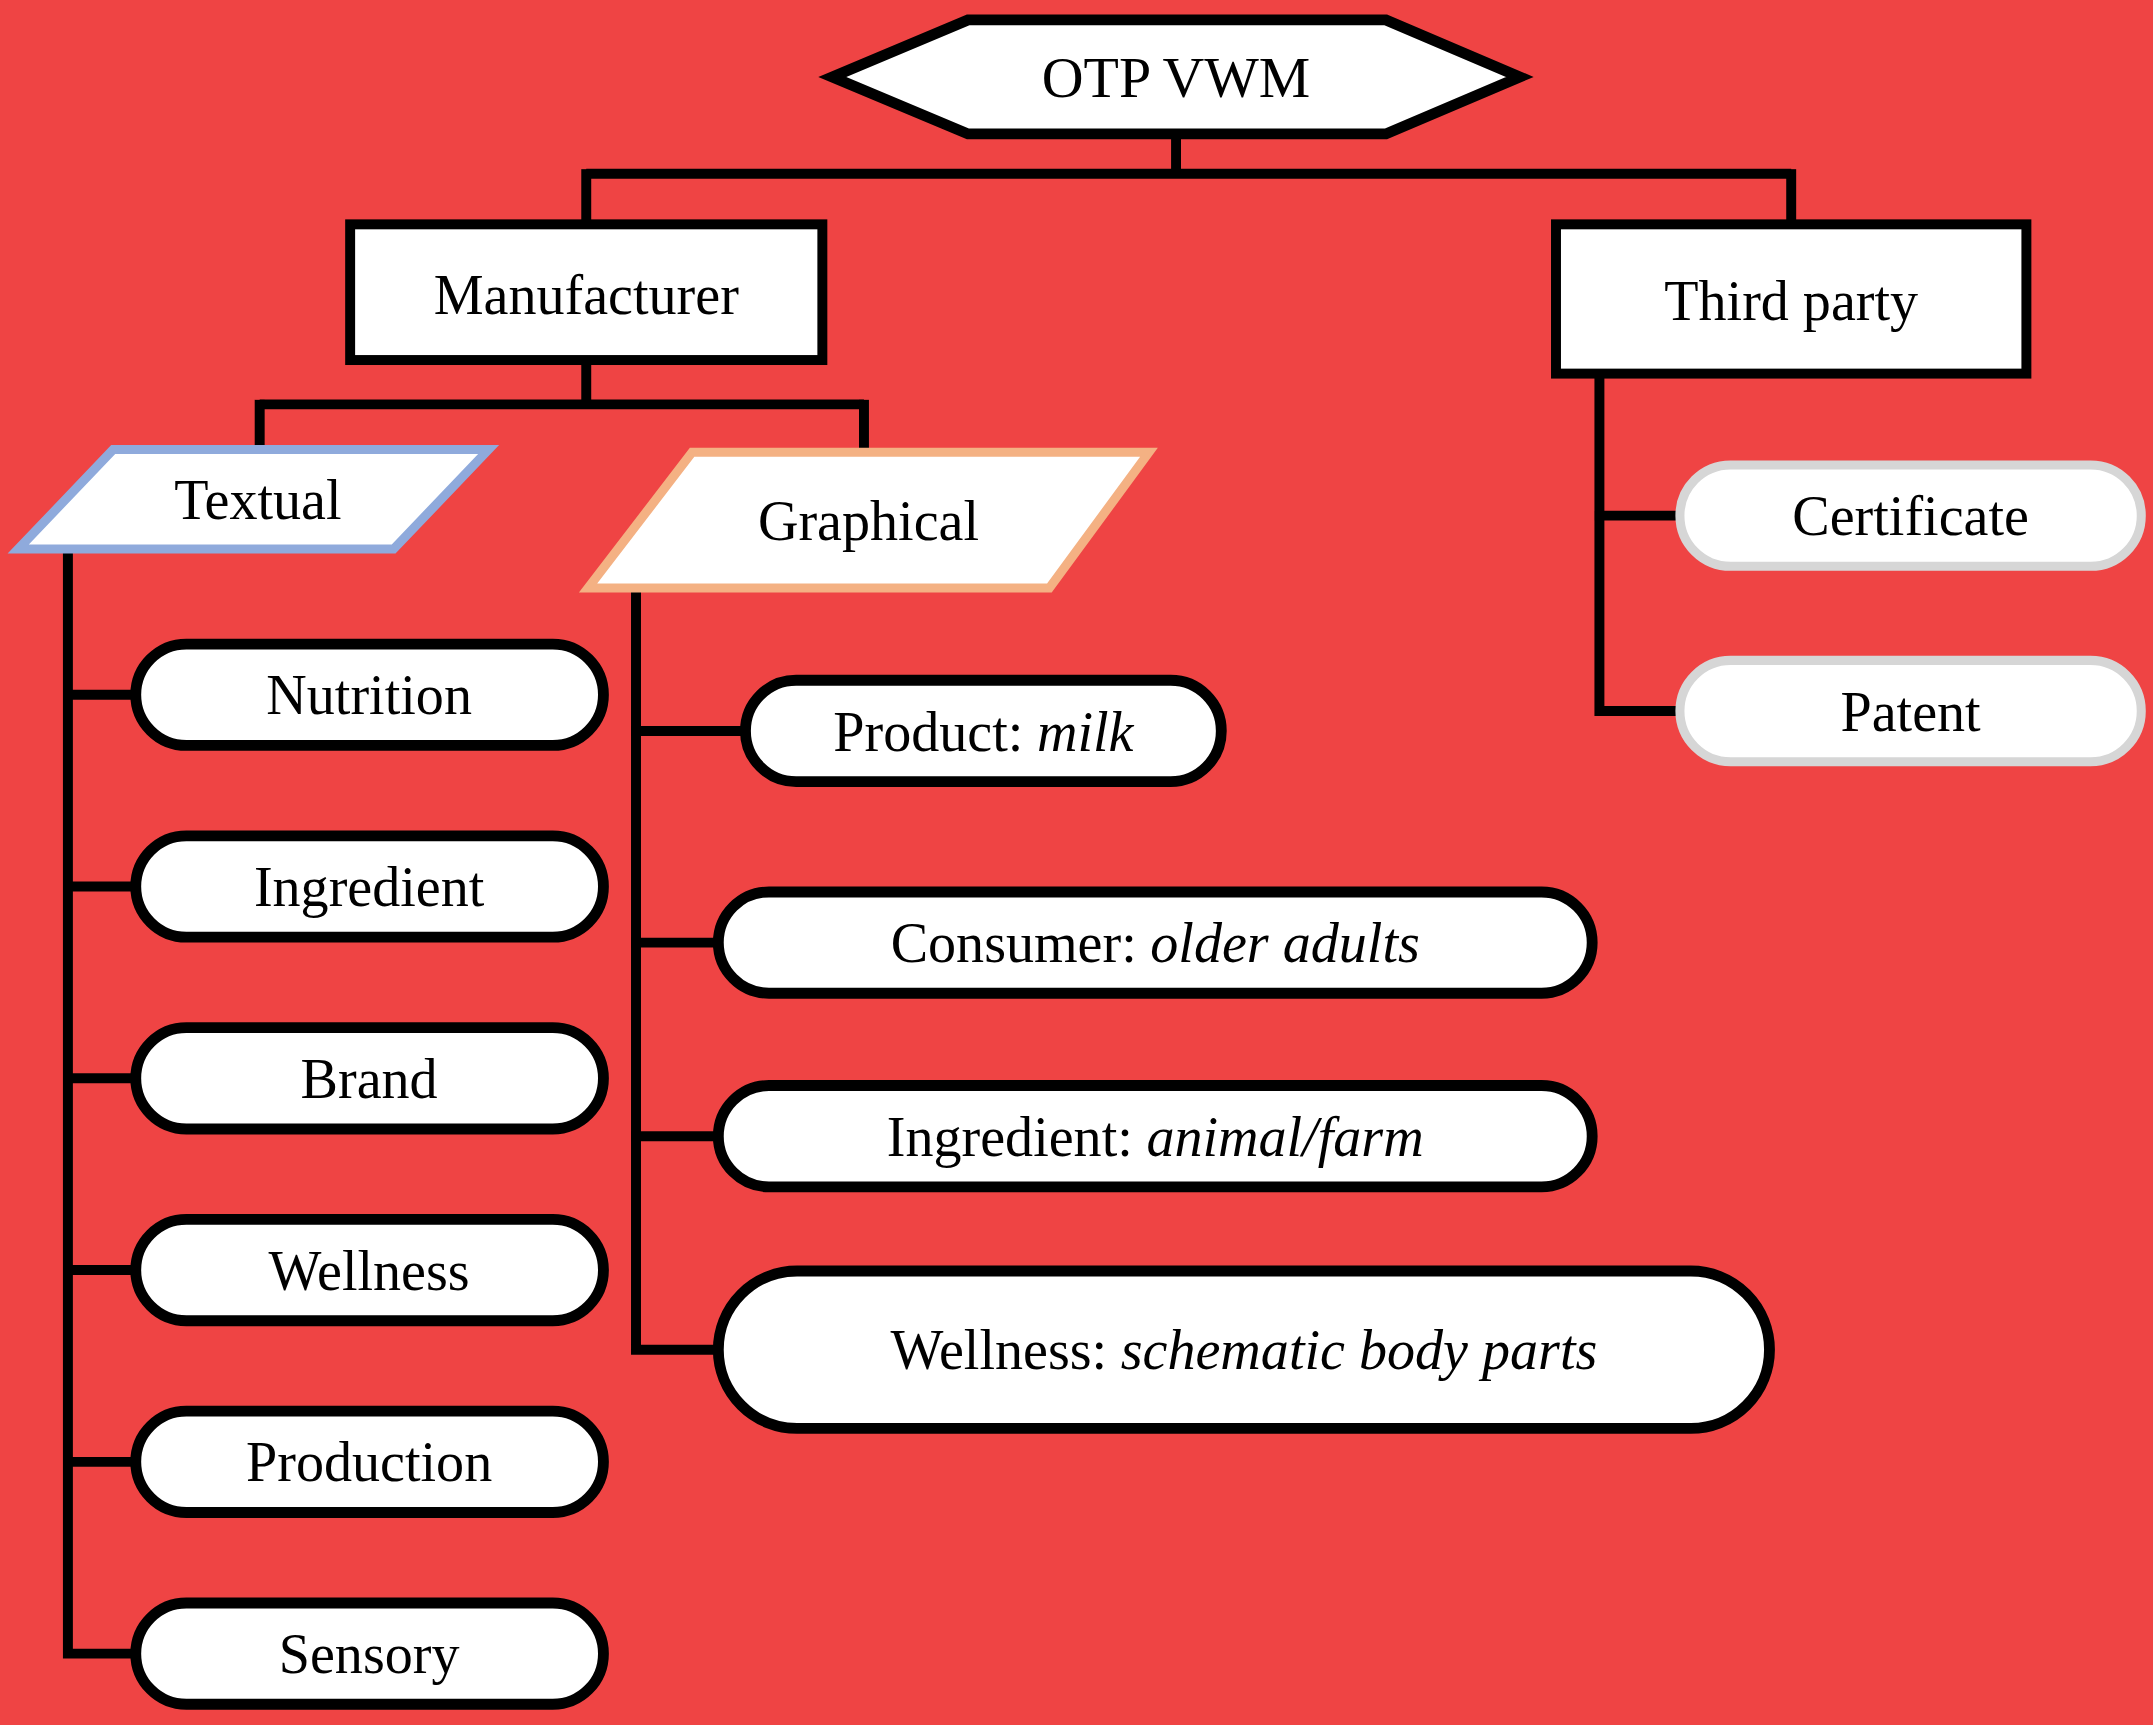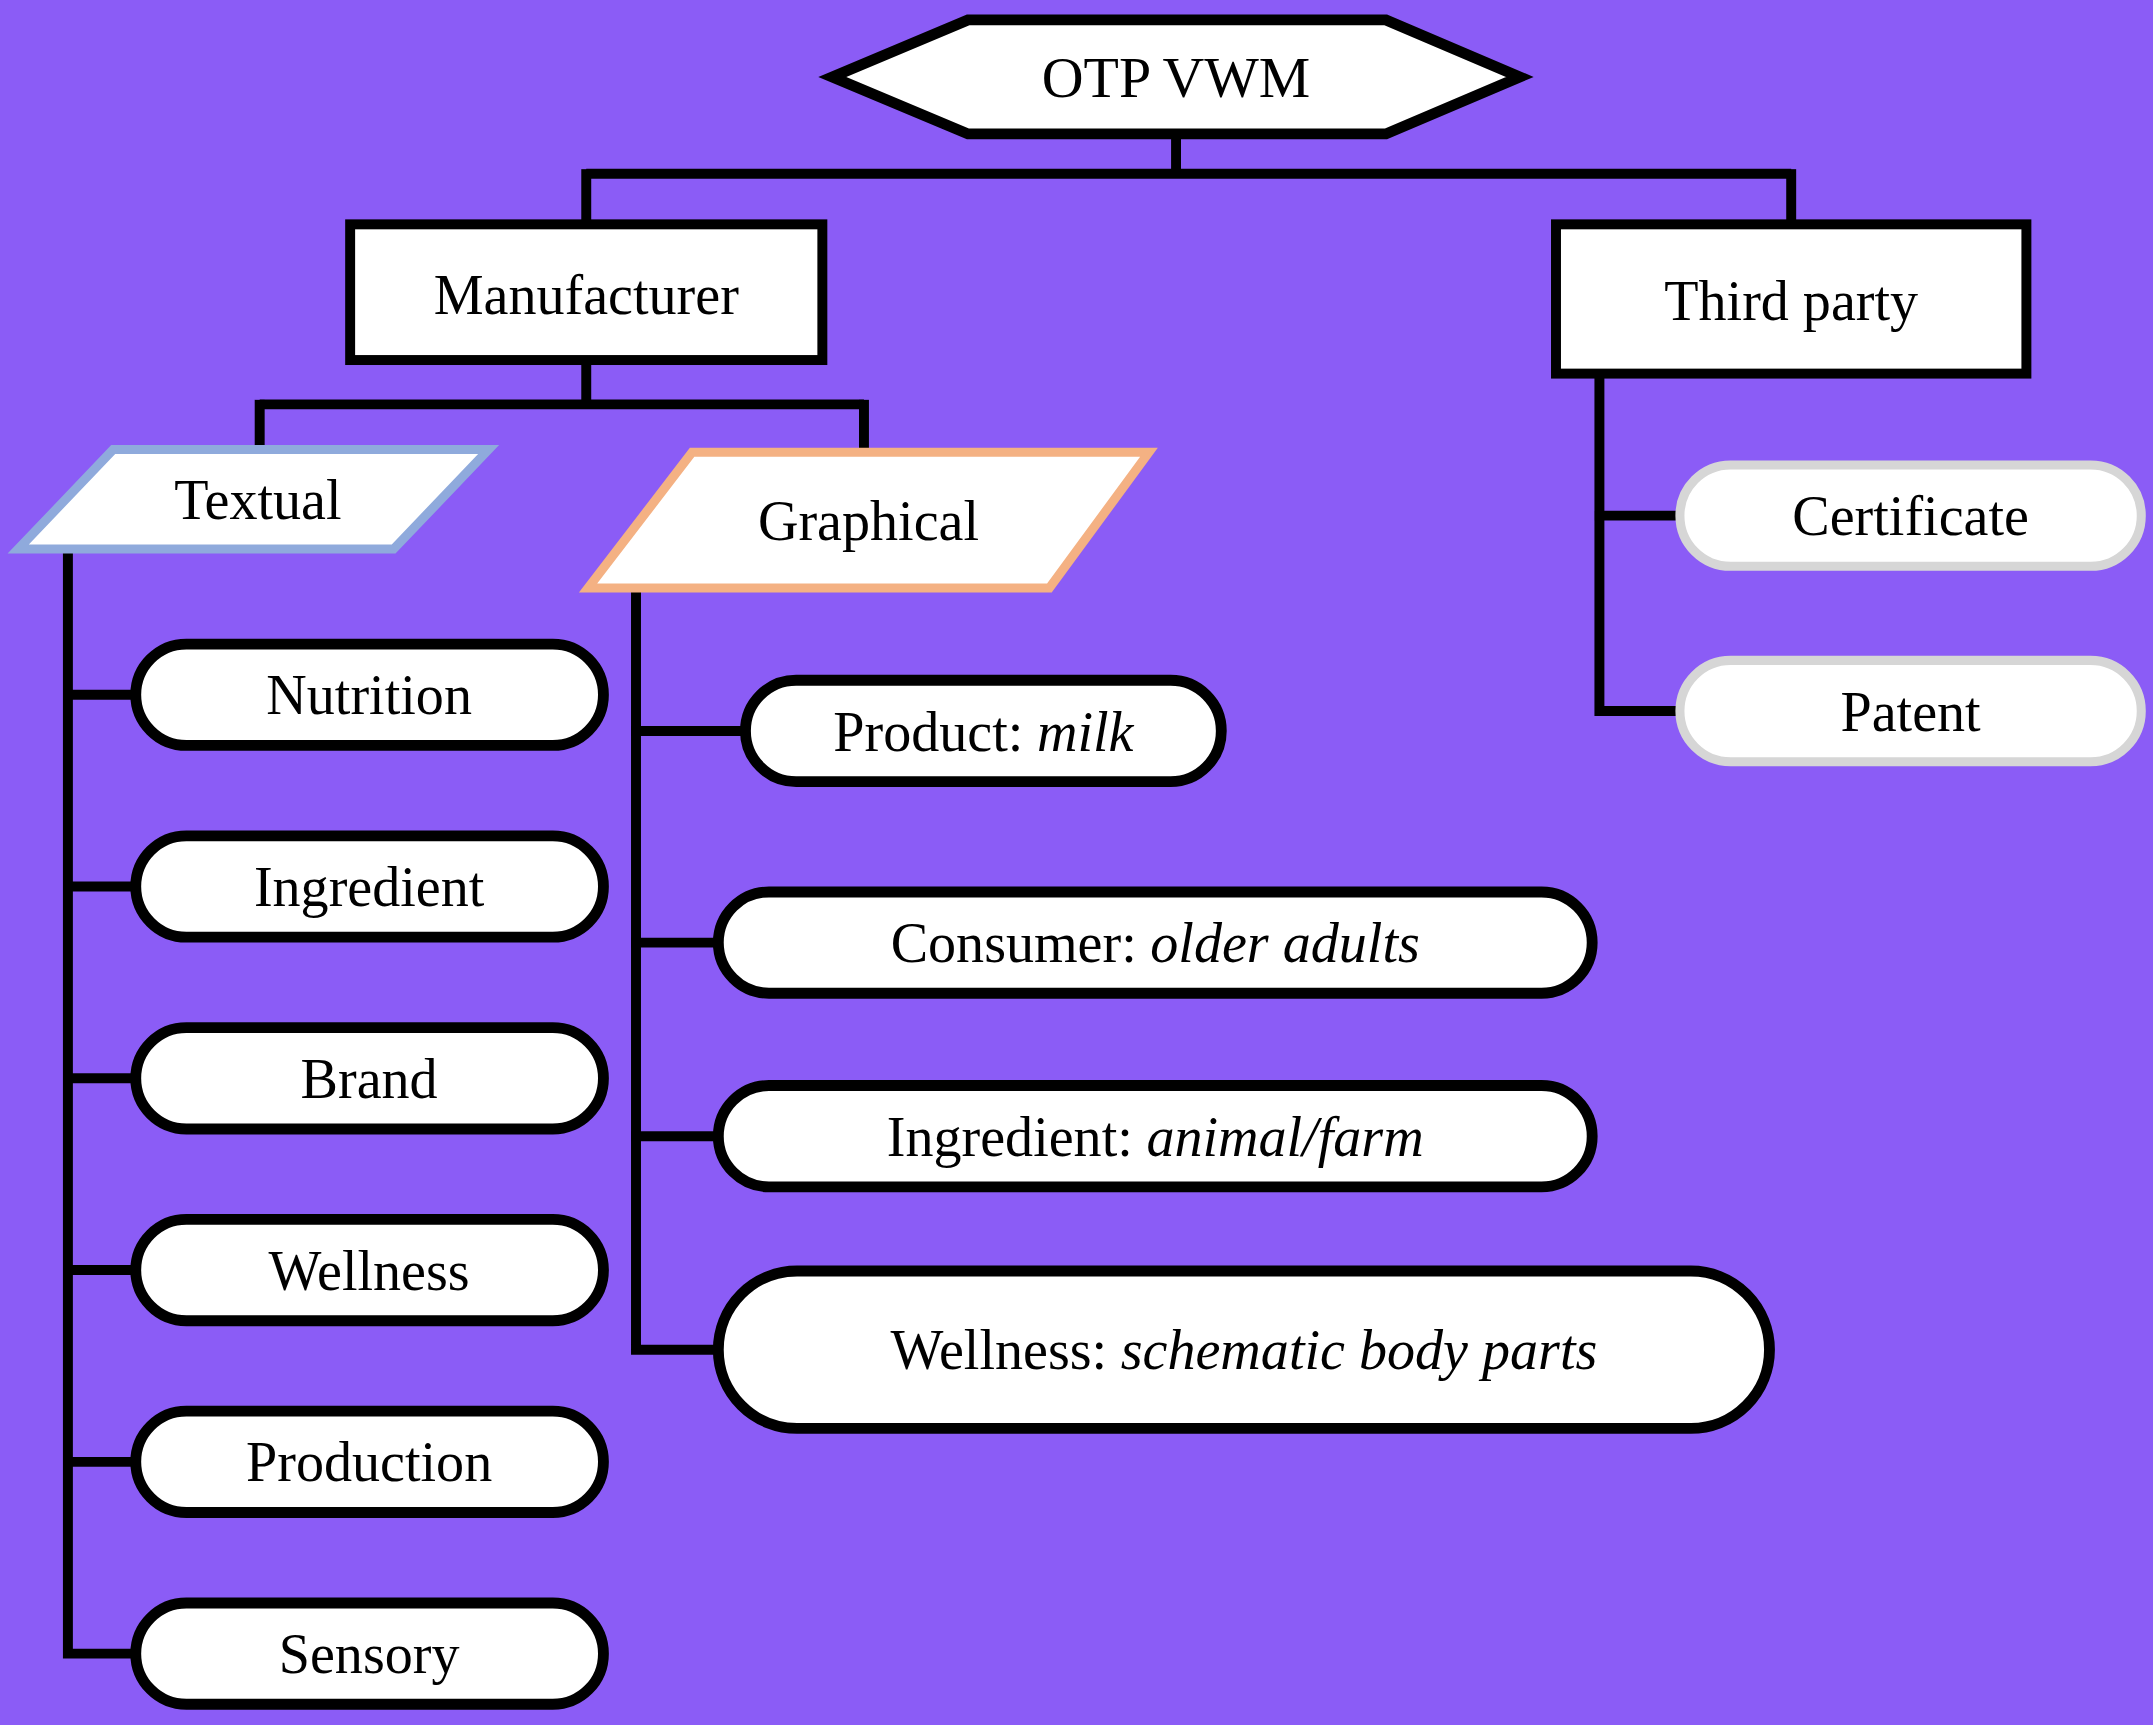--- a/index.html
+++ b/index.html
@@ -4,21 +4,21 @@
 <style>
   html, body {
     margin: 0;
     padding: 0;
     background: #FFFFFF;
   }
   .canvas {
     position: relative;
     width: 2154px;
     height: 1726px;
-    background: #8b5cf6;
+    background: #ef4444;
     font-family: "Liberation Serif", serif;
   }
   svg text {
     font-family: "Liberation Serif", serif;
     fill: #000000;
   }
   .node-label {
     font-size: 62px;
   }
   .root-label {

